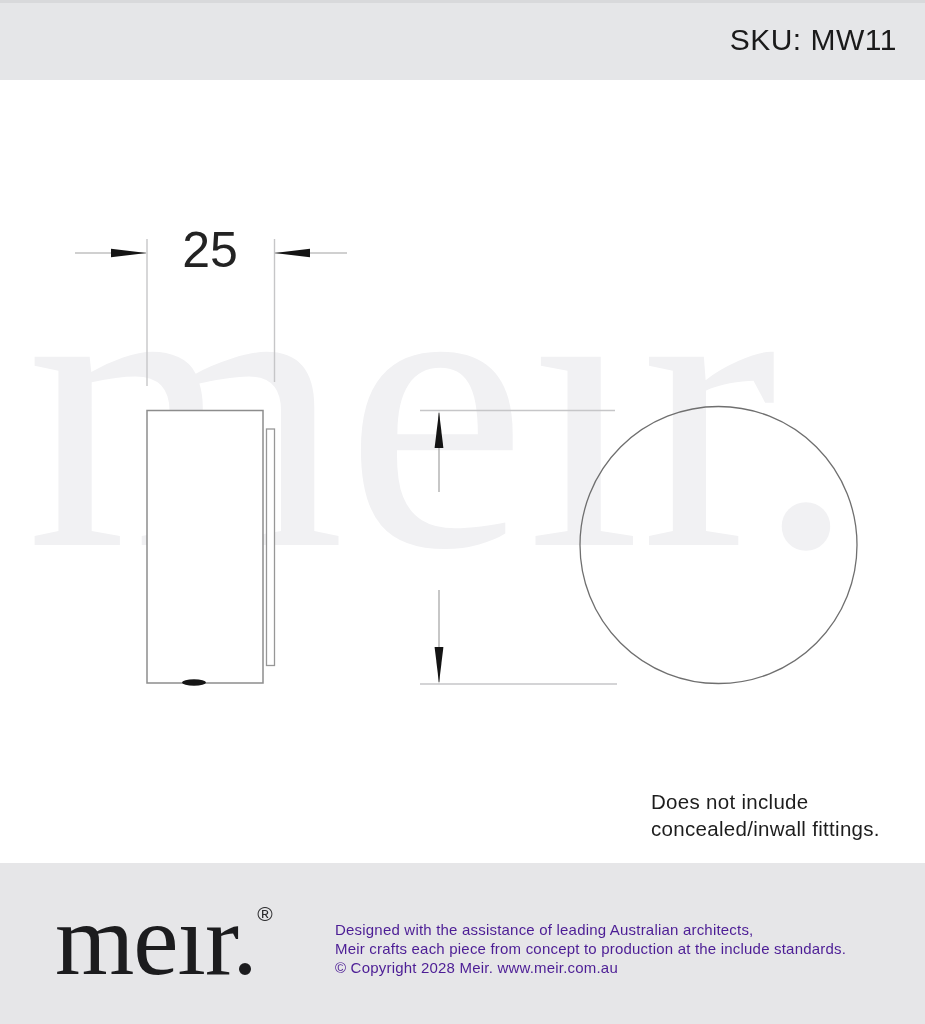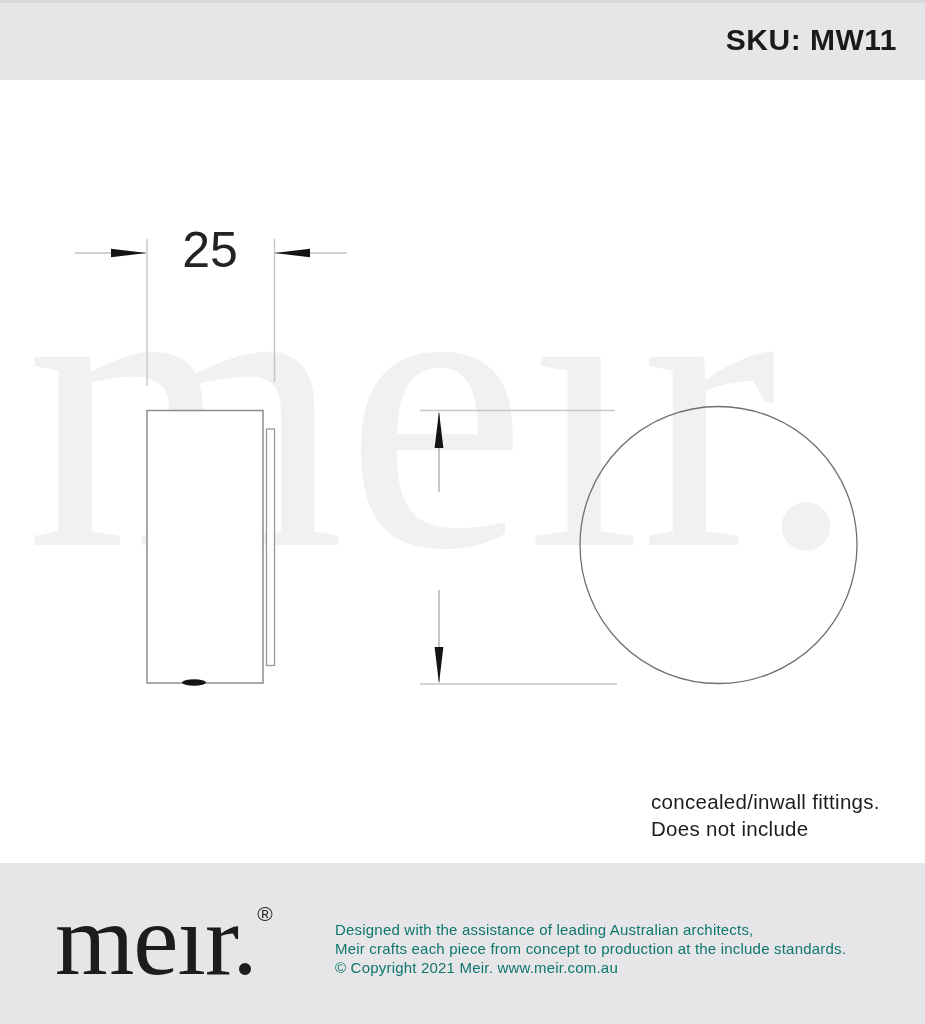--- a/index.html
+++ b/index.html
@@ -19,21 +19,21 @@
     left: 0; top: 0;
     width: 925px; height: 80px;
     background: #e5e6e8;
     border-top: 3px solid #d8d9db;
     z-index: 5;
   }
   .sku {
     position: absolute;
     right: 28px; top: 20px;
     font-size: 30px;
-    font-weight: bold;
+    font-weight: normal;
     letter-spacing: 0.5px;
     color: #1a1a1a;
   }
 
   
   .watermark {
     position: absolute;
     left: 26px; top: 202px;
     z-index: 1;
     font-family: "Liberation Serif", serif;
@@ -99,21 +99,21 @@
     right: -16px; top: 14px;
     font-size: 21px;
     color: #2a2a2c;
   }
   .footer-text {
     position: absolute;
     left: 335px; top: 57px;
     font-size: 15px;
     line-height: 19px;
     letter-spacing: 0.2px;
-    color: #0f766e;
+    color: #4c1d95;
   }
 </style>
 </head>
 <body>
 
 <div class="page">
 
   <div class="header">
     <div class="sku">SKU: MW11</div>
   </div>
@@ -141,29 +141,29 @@
     <rect x="266.5" y="429" width="8" height="236.5" fill="#ffffff" stroke="#979797" stroke-width="1.3"></rect>
     <rect x="147" y="410.5" width="116" height="272.5" fill="#ffffff" stroke="#8d8d8d" stroke-width="1.5"></rect>
     <ellipse cx="194" cy="682.5" rx="12" ry="3.2" fill="#151515"></ellipse>
 
     <circle cx="718.5" cy="545" r="138.5" fill="none" stroke="#6f6f6f" stroke-width="1.3"></circle>
   </svg>
 
   <div class="dim-label dim-width">25</div>
 
   <div class="note">
+    <div>Does not include</div>
     <div>concealed/inwall fittings.</div>
-    <div>Does not include</div>
   </div>
 
   <div class="footer">
     <div class="logo-wrap">
       <span class="logo-text">meır.</span>
       <span class="reg-mark">®</span>
     </div>
     <div class="footer-text">
       <div>Designed with the assistance of leading Australian architects,</div>
       <div>Meir crafts each piece from concept to production at the include standards.</div>
-      <div>© Copyright 2021 Meir. www.meir.com.au</div>
+      <div>© Copyright 2028 Meir. www.meir.com.au</div>
     </div>
   </div>
 
 </div>
 
 </body></html>

